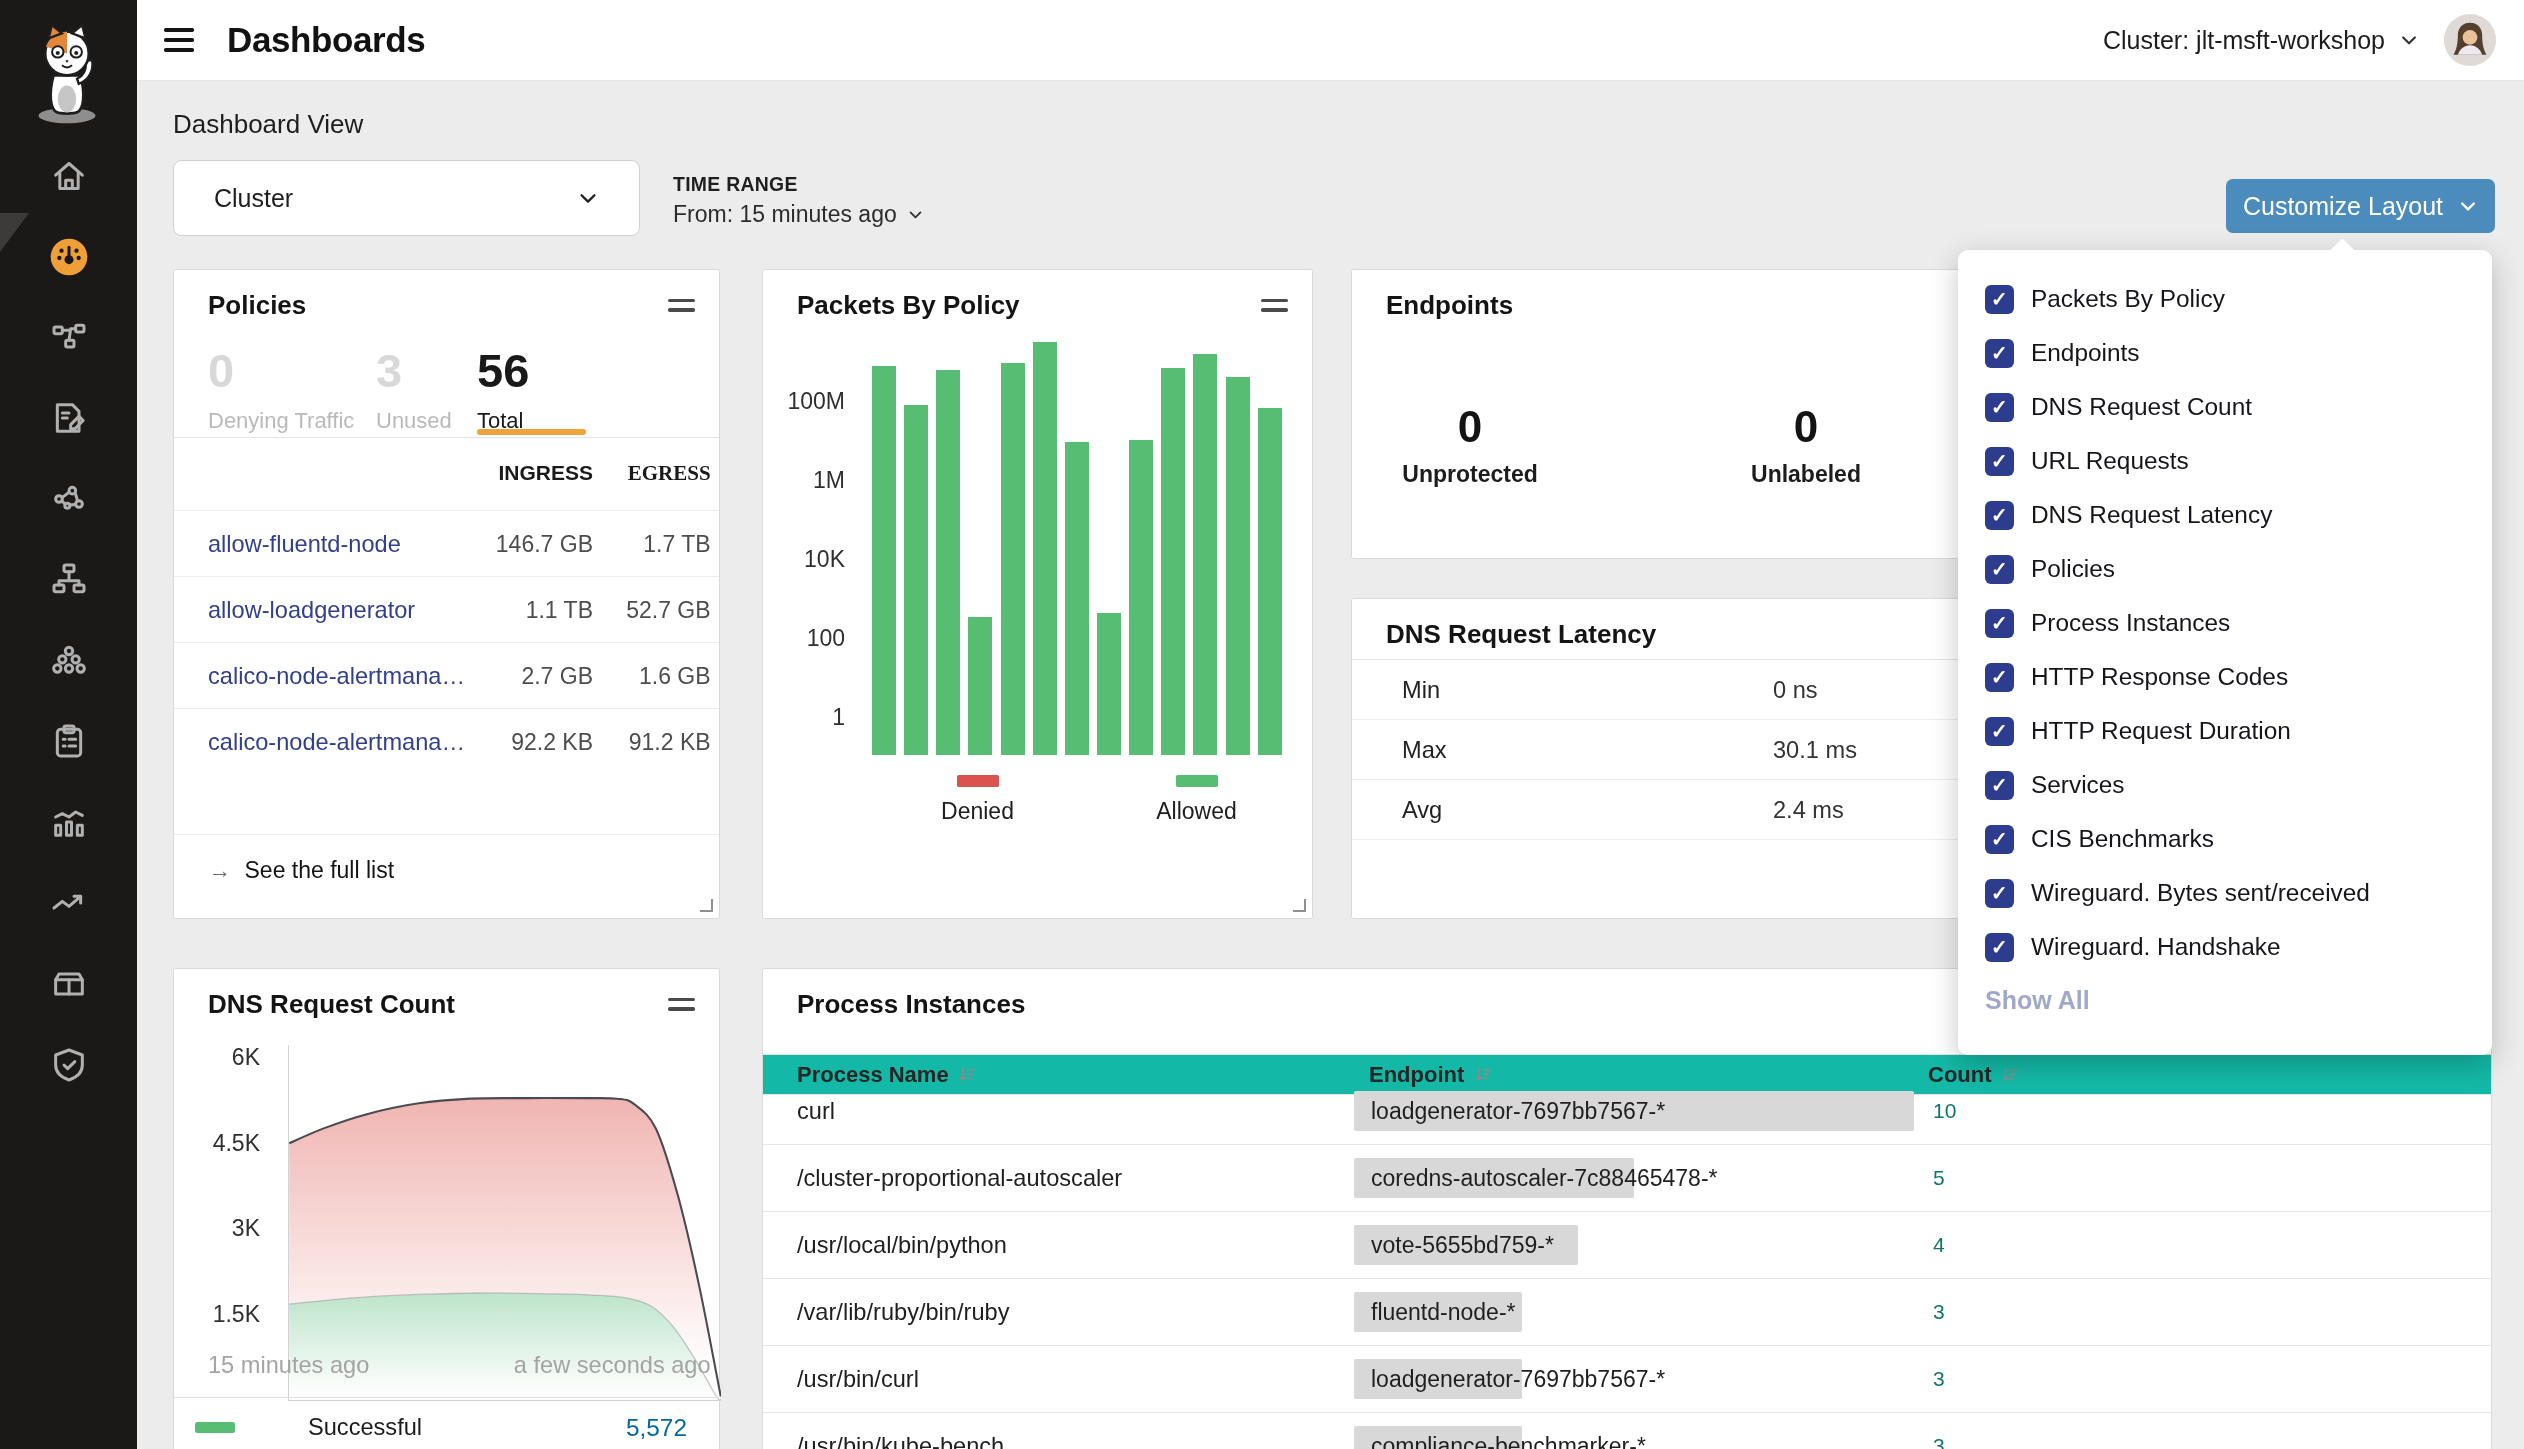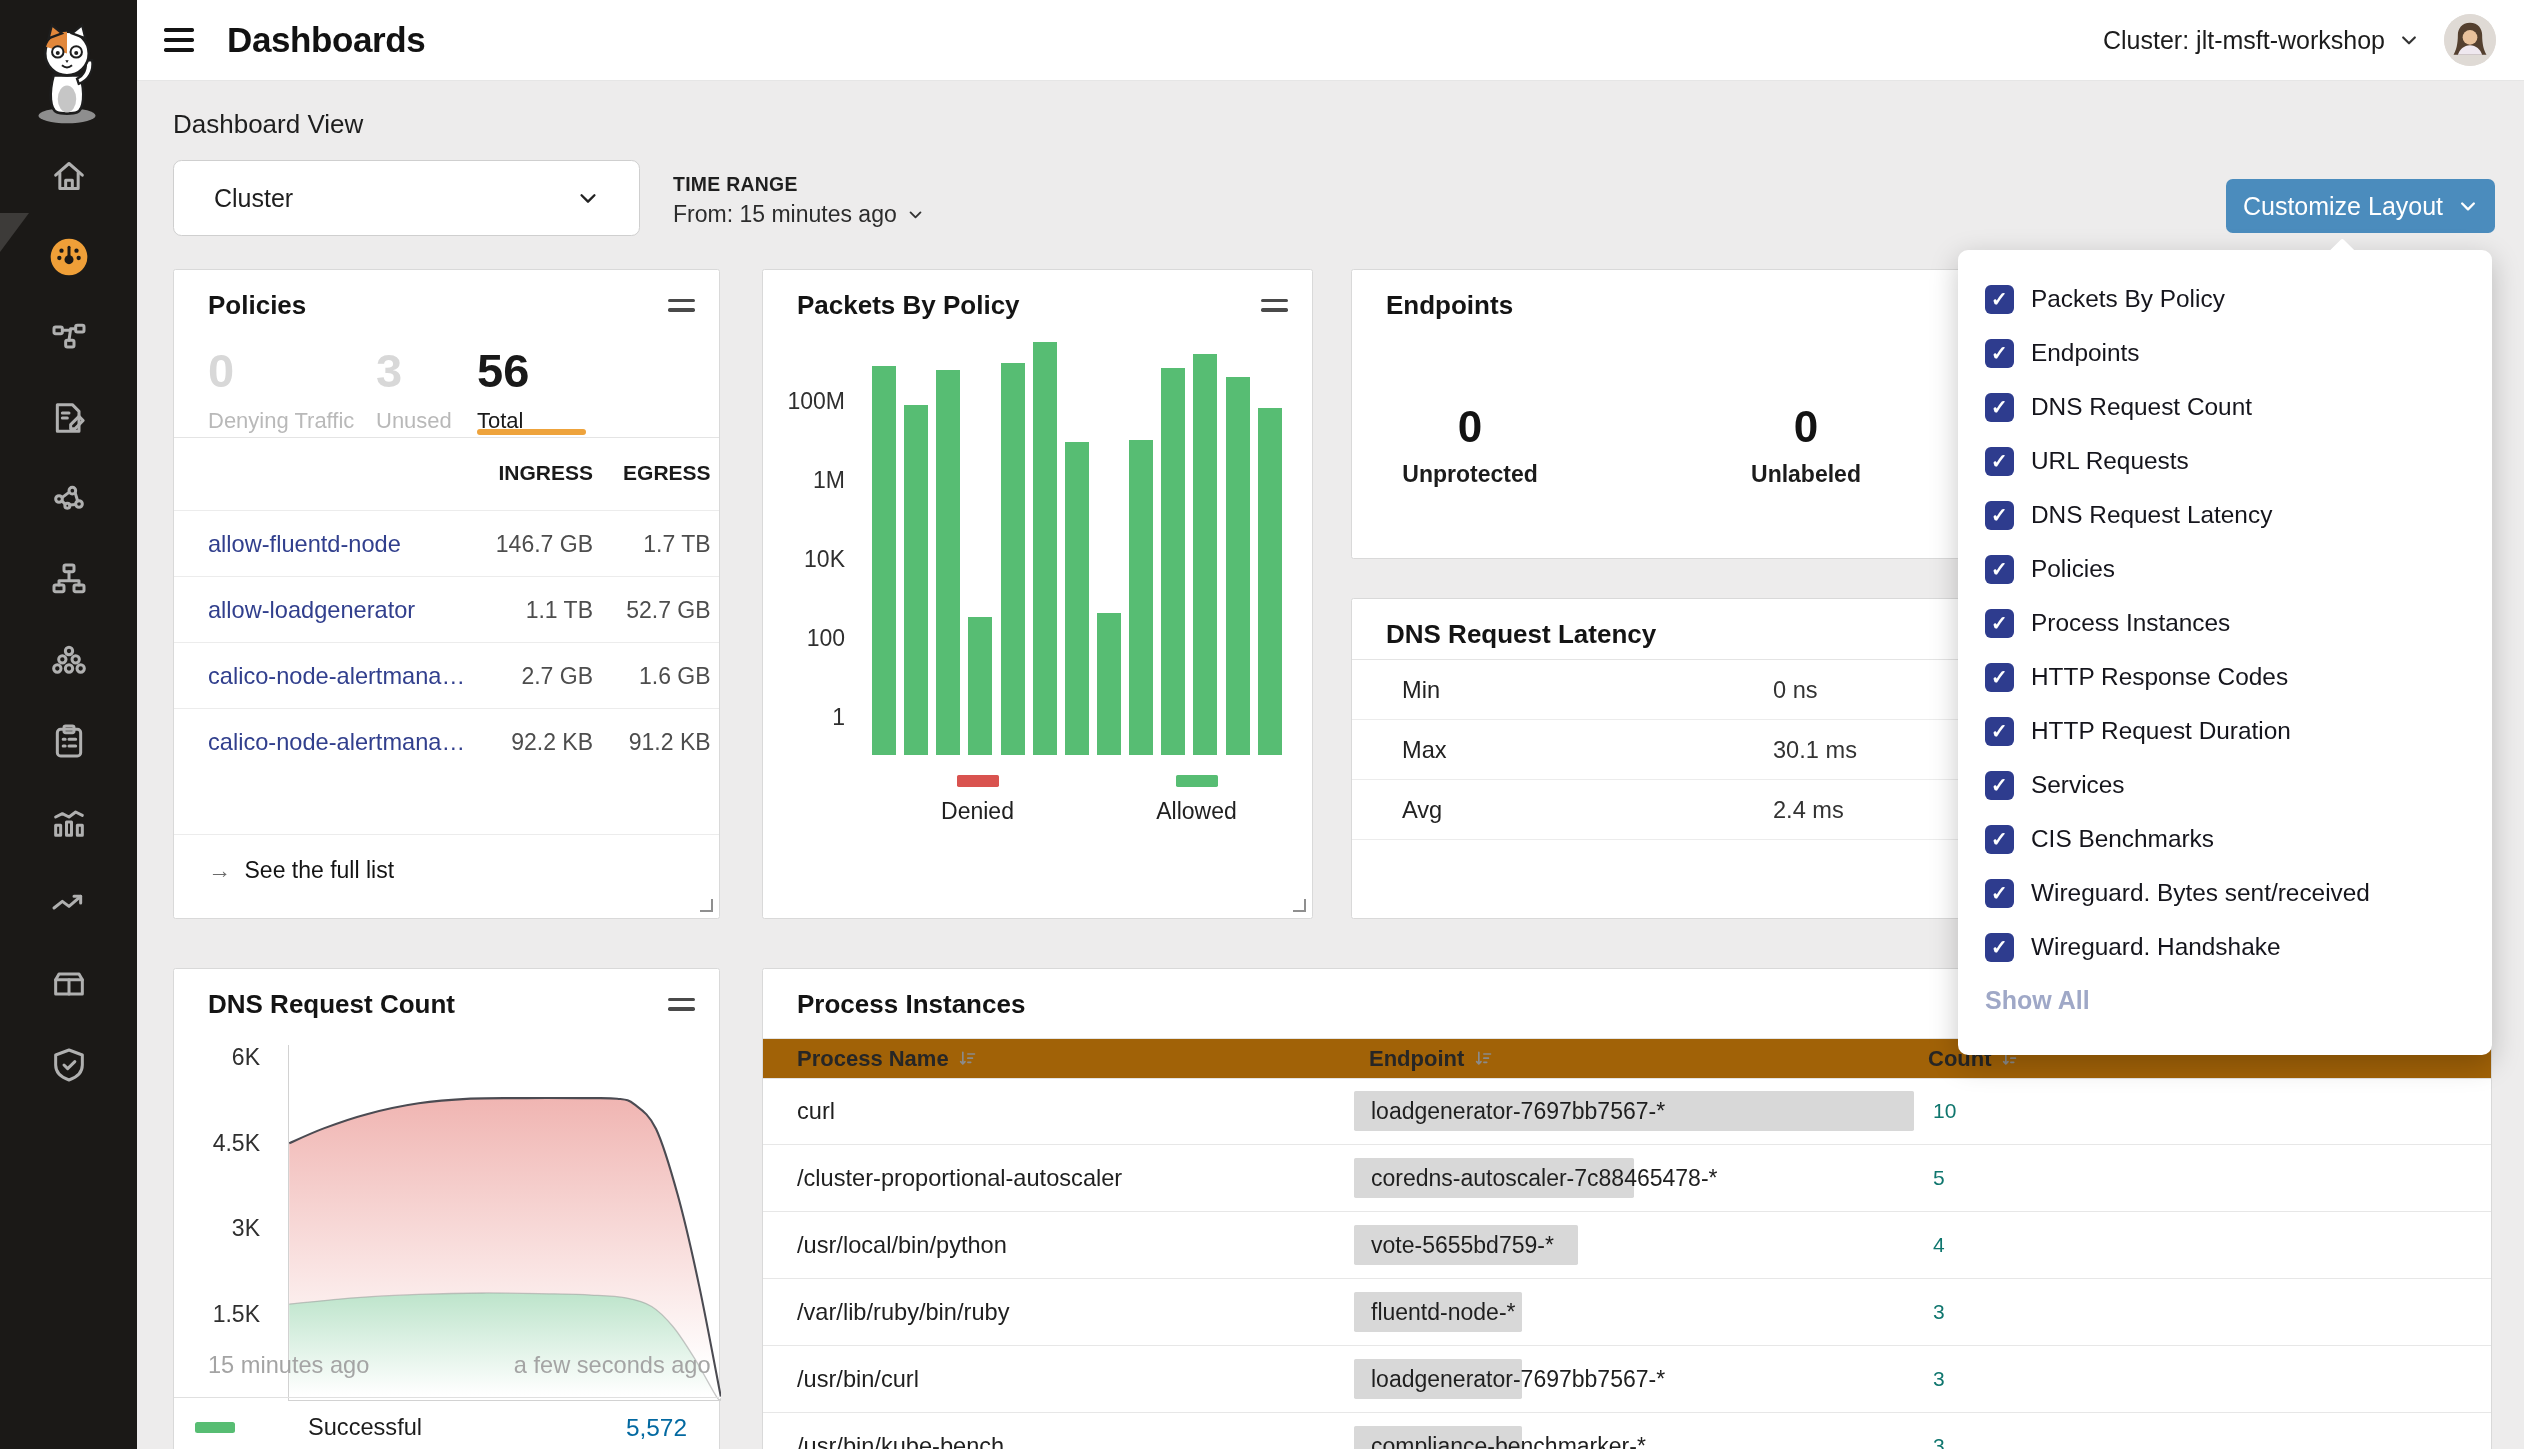--- a/index.html
+++ b/index.html
@@ -43,21 +43,21 @@
 
   #card-policies{left:173px;top:269px;width:547px;height:650px;}
   .stat{position:absolute;top:77px;}
   .stat .num{font-size:47px;font-weight:700;line-height:1;color:#d8d8d8;}
   .stat .lbl{font-size:22px;font-weight:500;color:#b9b9b9;margin-top:13.5px;}
   .stat.active .num,.stat.active .lbl{color:#191919;}
   .stat.active:after{content:'';position:absolute;left:0;top:82px;width:109px;height:5.9px;background:#eea33c;border-radius:2.9px;}
   #policies-divider{position:absolute;left:0;top:167px;width:100%;border-top:1.3px solid #e4e4e4;}
   .pol-head{position:absolute;top:167px;height:72px;font-size:21px;font-weight:700;color:#1a1a1a;display:flex;align-items:center;}
   #pol-head-ingress{right:126px;}
-  #pol-head-egress{right:8.4px;}
+  #pol-head-egress{right:8.4px;font-family:Liberation Serif, serif;}
   #policy-rows{position:absolute;left:0;top:240px;width:100%;}
   .pol-row{position:relative;height:65px;border-top:1.3px solid #ececec;}
   .pol-row .name{position:absolute;left:34px;top:50%;transform:translateY(-50%);font-size:23.6px;color:#313f8d;font-weight:500;cursor:pointer;}
   .pol-row .ing,.pol-row .egr{position:absolute;top:50%;transform:translateY(-50%);font-size:23px;color:#4d4d4d;}
   .pol-row .ing{right:126px;}
   .pol-row .egr{right:8.4px;}
   #policies-footer{position:absolute;left:0;top:564px;width:100%;border-top:1.3px solid #ececec;}
   #see-full-list{margin:22px 0 0 34px;font-size:23px;color:#141414;display:flex;align-items:center;gap:13.5px;cursor:pointer;}
   #see-full-list .arr{color:#6b6b6b;}
 
@@ -86,21 +86,21 @@
   .xlab{position:absolute;top:383px;font-size:23.6px;color:#a4a4a4;}
   #xlab-left{left:34px;}
   #xlab-right{right:8.4px;}
   #dns-legend-divider{position:absolute;left:0;top:428px;width:100%;border-top:1.3px solid #e0e0e0;}
   #dns-legend{position:absolute;left:0;top:429px;width:100%;height:59px;display:flex;align-items:center;padding-left:21px;box-sizing:border-box;}
   #dns-legend .sw{width:40px;height:11px;border-radius:2.5px;background:#57bd73;}
   #dns-legend .lg{font-size:23.6px;color:#1c1c1c;margin-left:73px;}
   #dns-legend .val{margin-left:auto;margin-right:32px;font-size:24.4px;color:#0369a1;}
 
   #card-process{left:762px;top:968px;width:1730px;height:522px;}
-  #proc-head{position:absolute;left:0;top:69px;width:100%;height:39px;background:#a16207;border-top:1.3px solid #e4e4e4;border-bottom:1.3px solid #e4e4e4;}
+  #proc-head{position:absolute;left:0;top:85px;width:100%;height:39px;background:#14b8a6;border-top:1.3px solid #e4e4e4;border-bottom:1.3px solid #e4e4e4;}
   .ph{position:absolute;top:50%;transform:translateY(-50%);font-size:22px;font-weight:600;color:#262626;display:flex;align-items:center;gap:8.4px;}
   #ph-process{left:34px;} #ph-endpoint{left:606px;} #ph-count{left:1165px;}
   #proc-rows{position:absolute;left:0;top:109px;width:100%;}
   .proc-row{position:relative;height:66px;border-bottom:1.3px solid #e7e7e7;}
   .proc-row .p{position:absolute;left:34px;top:50%;transform:translateY(-50%);font-size:23.6px;color:#1f1f1f;}
   .proc-row .chip{position:absolute;left:591px;top:50%;transform:translateY(-50%);height:40px;background:#d8d8d8;border-radius:1.7px;
     display:flex;align-items:center;padding-left:17px;box-sizing:border-box;font-size:23px;color:#1f1f1f;white-space:nowrap;overflow:visible;}
   .proc-row .c{position:absolute;left:1170px;top:50%;transform:translateY(-50%);font-size:21px;color:#0f766e;}
 
   

